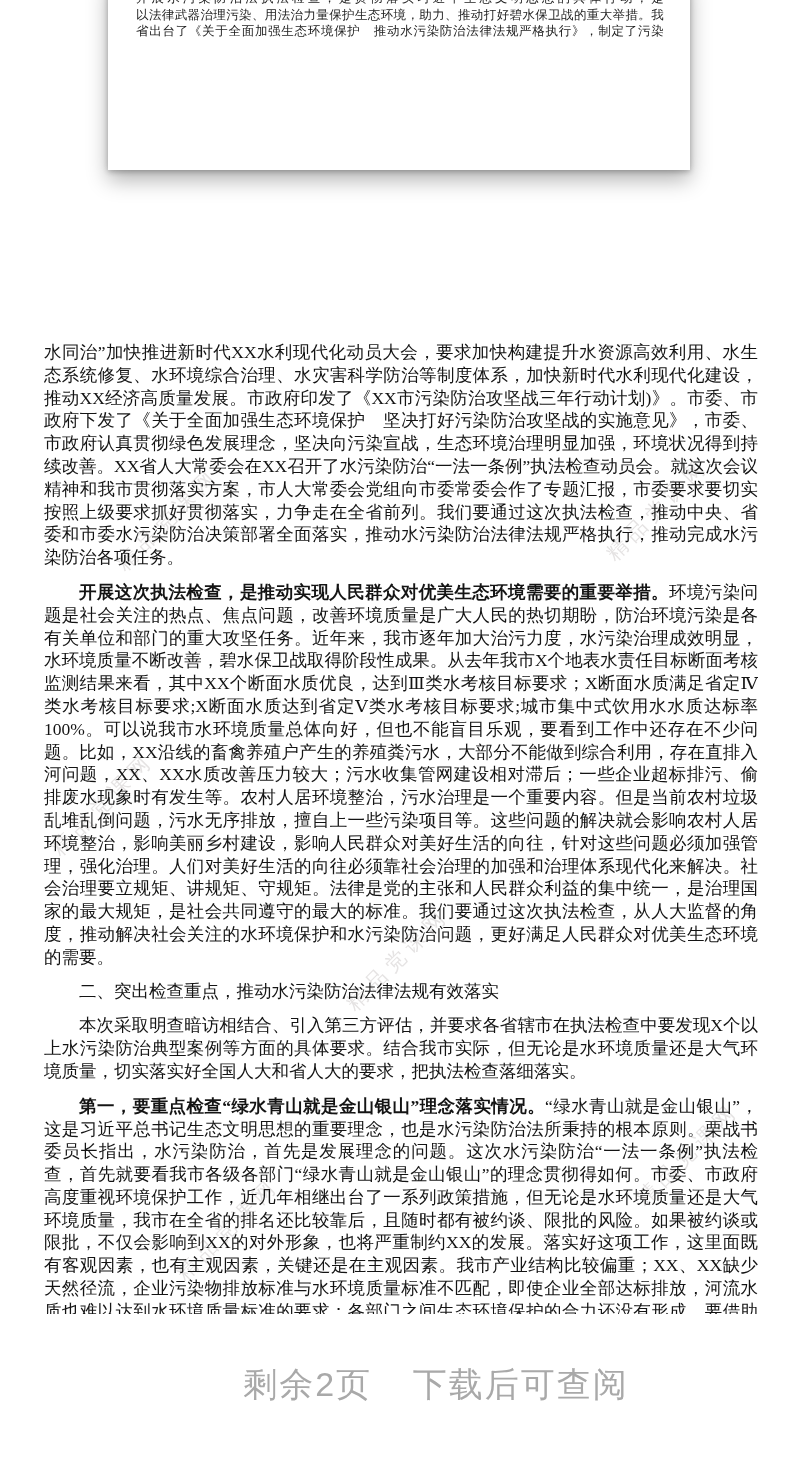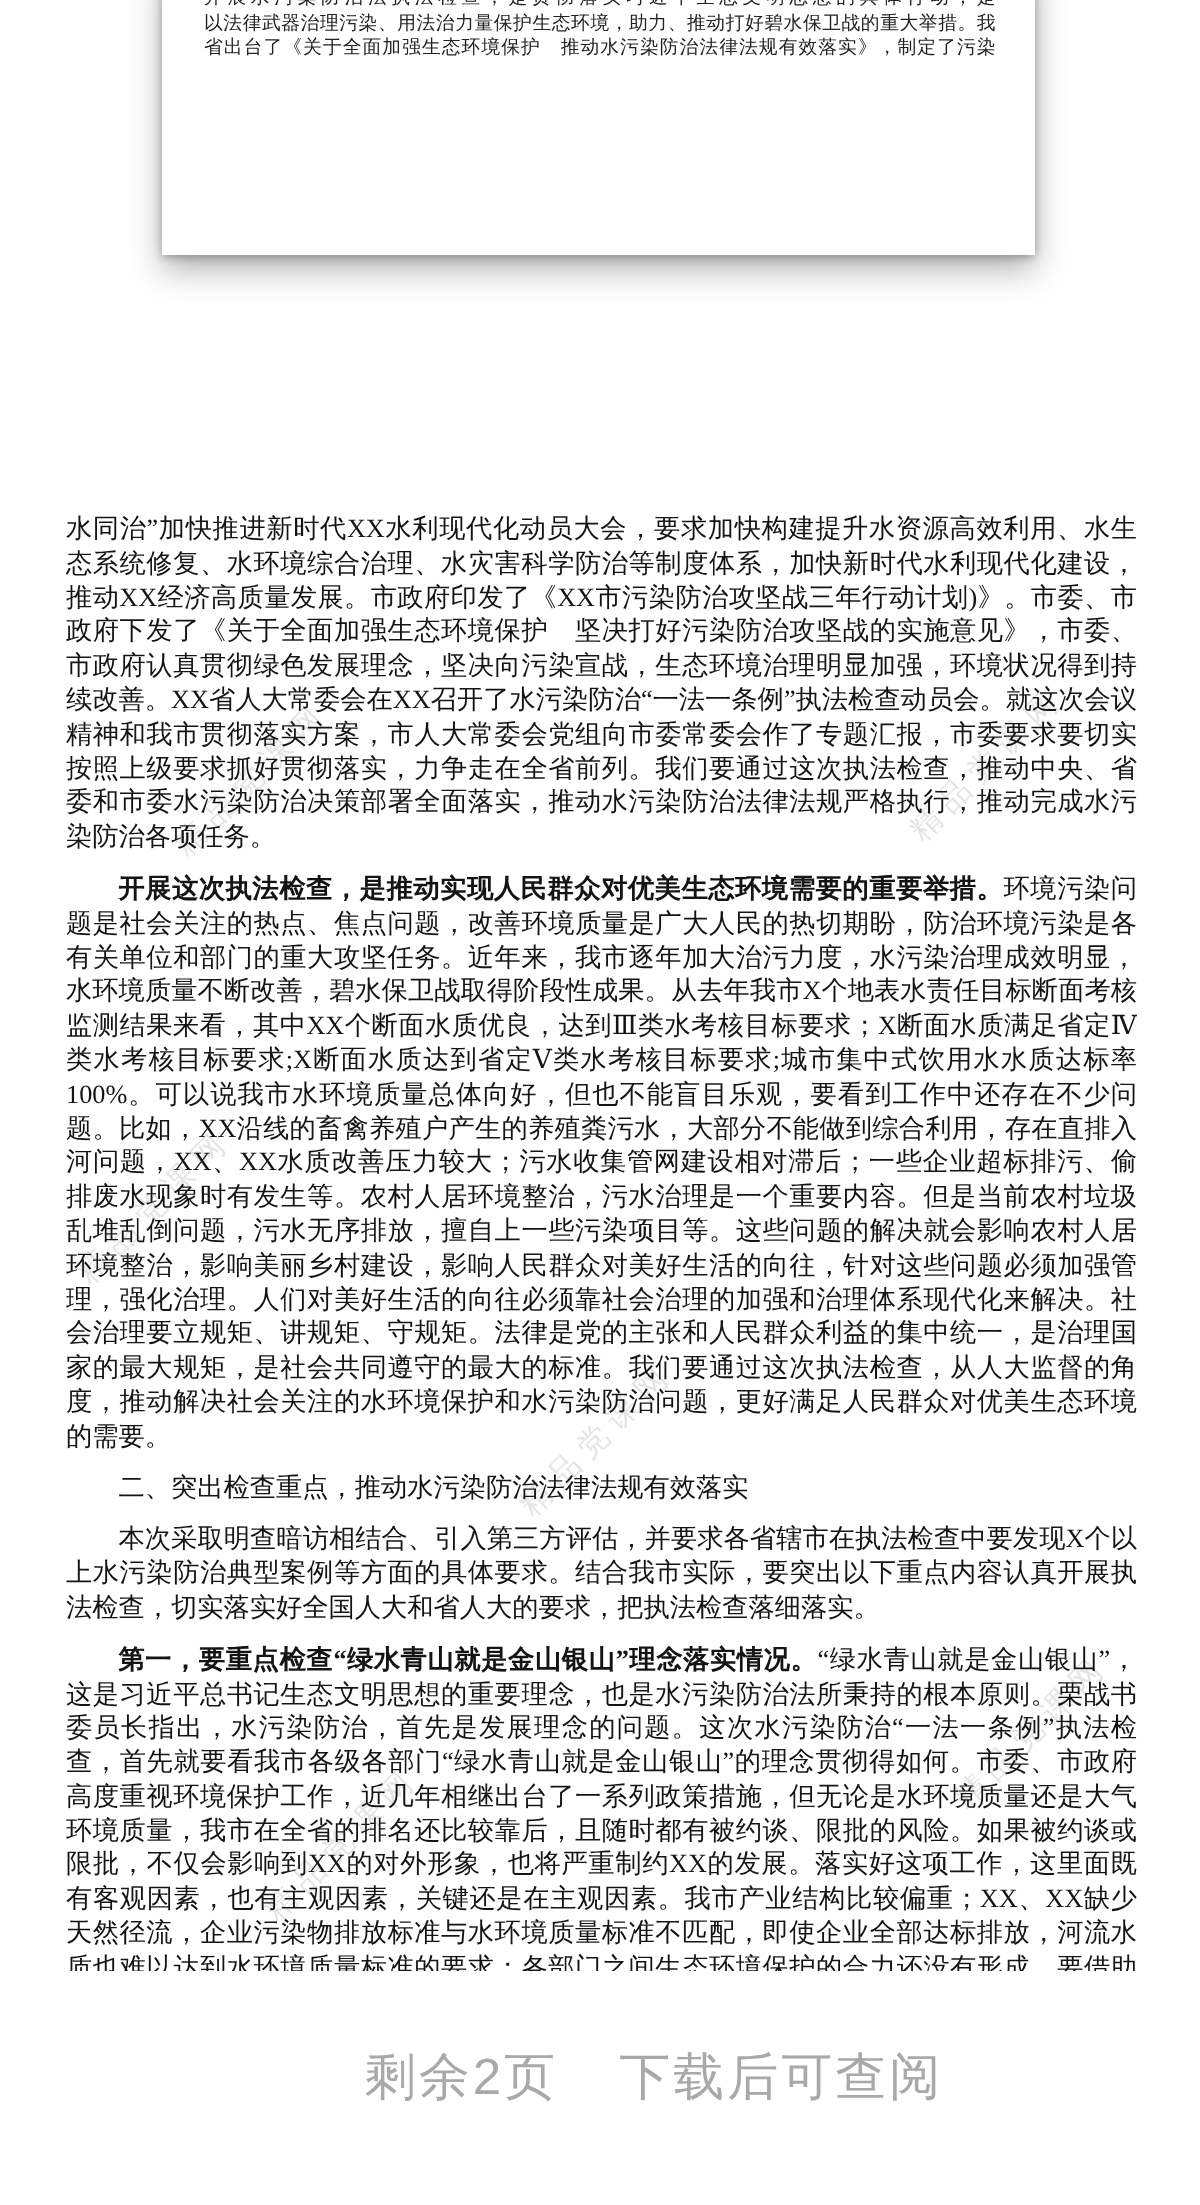--- a/index.html
+++ b/index.html
@@ -108,38 +108,38 @@
   }
 </style>
 </head>
 <body>
 
 <div class="stage">
 
   <div class="preview-card">
     <div class="pline">开展水污染防治法执法检查，是贯彻落实习近平生态文明思想的具体行动，是</div>
     <div class="pline">以法律武器治理污染、用法治力量保护生态环境，助力、推动打好碧水保卫战的重大举措。我</div>
-    <div class="pline">省出台了《关于全面加强生态环境保护　推动水污染防治法律法规有效落实》，制定了污染</div>
+    <div class="pline">省出台了《关于全面加强生态环境保护　推动水污染防治法律法规严格执行》，制定了污染</div>
   </div>
 
   <span class="wm wm1">精品党课网</span>
   <span class="wm wm2">精品党课网</span>
   <span class="wm wm3">精品党课网</span>
   <span class="wm wm4">精品党课网</span>
   <span class="wm wm5">精品党课网</span>
   <span class="wm wm6">精品党课网</span>
 
   <div class="doc-body">
     <p><span>水同治”加快推进新时代XX水利现代化动员大会，要求加快构建提升水资源高效利用、水生态系统修复、水环境综合治理、水灾害科学防治等制度体系，加快新时代水利现代化建设，推动XX经济高质量发展。市政府印发了《XX市污染防治攻坚战三年行动计划)》。市委、市政府下发了《关于全面加强生态环境保护　坚决打好污染防治攻坚战的实施意见》，市委、市政府认真贯彻绿色发展理念，坚决向污染宣战，生态环境治理明显加强，环境状况得到持续改善。XX省人大常委会在XX召开了水污染防治“一法一条例”执法检查动员会。就这次会议精神和我市贯彻落实方案，市人大常委会党组向市委常委会作了专题汇报，市委要求要切实按照上级要求抓好贯彻落实，力争走在全省前列。我们要通过这次执法检查，推动中央、省委和市委水污染防治决策部署全面落实，推动水污染防治法律法规严格执行，推动完成水污染防治各项任务。</span></p>
 
     <p class="indent"><span class="lead">开展这次执法检查，是推动实现人民群众对优美生态环境需要的重要举措。</span><span>环境污染问题是社会关注的热点、焦点问题，改善环境质量是广大人民的热切期盼，防治环境污染是各有关单位和部门的重大攻坚任务。近年来，我市逐年加大治污力度，水污染治理成效明显，水环境质量不断改善，碧水保卫战取得阶段性成果。从去年我市X个地表水责任目标断面考核监测结果来看，其中XX个断面水质优良，达到Ⅲ类水考核目标要求；X断面水质满足省定Ⅳ类水考核目标要求;X断面水质达到省定Ⅴ类水考核目标要求;城市集中式饮用水水质达标率100%。可以说我市水环境质量总体向好，但也不能盲目乐观，要看到工作中还存在不少问题。比如，XX沿线的畜禽养殖户产生的养殖粪污水，大部分不能做到综合利用，存在直排入河问题，XX、XX水质改善压力较大；污水收集管网建设相对滞后；一些企业超标排污、偷排废水现象时有发生等。农村人居环境整治，污水治理是一个重要内容。但是当前农村垃圾乱堆乱倒问题，污水无序排放，擅自上一些污染项目等。这些问题的解决就会影响农村人居环境整治，影响美丽乡村建设，影响人民群众对美好生活的向往，针对这些问题必须加强管理，强化治理。人们对美好生活的向往必须靠社会治理的加强和治理体系现代化来解决。社会治理要立规矩、讲规矩、守规矩。法律是党的主张和人民群众利益的集中统一，是治理国家的最大规矩，是社会共同遵守的最大的标准。我们要通过这次执法检查，从人大监督的角度，推动解决社会关注的水环境保护和水污染防治问题，更好满足人民群众对优美生态环境的需要。</span></p>
 
     <h2>二、突出检查重点，推动水污染防治法律法规有效落实</h2>
 
-    <p class="indent"><span>本次采取明查暗访相结合、引入第三方评估，并要求各省辖市在执法检查中要发现X个以上水污染防治典型案例等方面的具体要求。结合我市实际，要突出以下重点内容认真开展执法检查，切实落实好全国人大和省人大的要求，把执法检查落细落实。</span></p>
+    <p class="indent"><span>本次采取明查暗访相结合、引入第三方评估，并要求各省辖市在执法检查中要发现X个以上水污染防治典型案例等方面的具体要求。结合我市实际，但无论是水环境质量还是大气环境质量，切实落实好全国人大和省人大的要求，把执法检查落细落实。</span></p>
 
     <p class="indent"><span class="lead">第一，要重点检查“绿水青山就是金山银山”理念落实情况。</span><span>“绿水青山就是金山银山”，这是习近平总书记生态文明思想的重要理念，也是水污染防治法所秉持的根本原则。栗战书委员长指出，水污染防治，首先是发展理念的问题。这次水污染防治“一法一条例”执法检查，首先就要看我市各级各部门“绿水青山就是金山银山”的理念贯彻得如何。市委、市政府高度重视环境保护工作，近几年相继出台了一系列政策措施，但无论是水环境质量还是大气环境质量，我市在全省的排名还比较靠后，且随时都有被约谈、限批的风险。如果被约谈或限批，不仅会影响到XX的对外形象，也将严重制约XX的发展。落实好这项工作，这里面既有客观因素，也有主观因素，关键还是在主观因素。我市产业结构比较偏重；XX、XX缺少天然径流，企业污染物排放标准与水环境质量标准不匹配，即使企业全部达标排放，河流水质也难以达到水环境质量标准的要求；各部门之间生态环境保护的合力还没有形成。要借助这次执法检查，督促和引导各级各部门牢固树立新发展理念，进一步转变经济发展方式、促进产业结构调整、减少污染物排放总量，从根本上、从源头上解决水污染问题。</span></p>
   </div>
 
   <div class="footer-note">
     <span>剩余2页</span><span class="hint">下载后可查阅</span>
   </div>
 
 </div>
 

